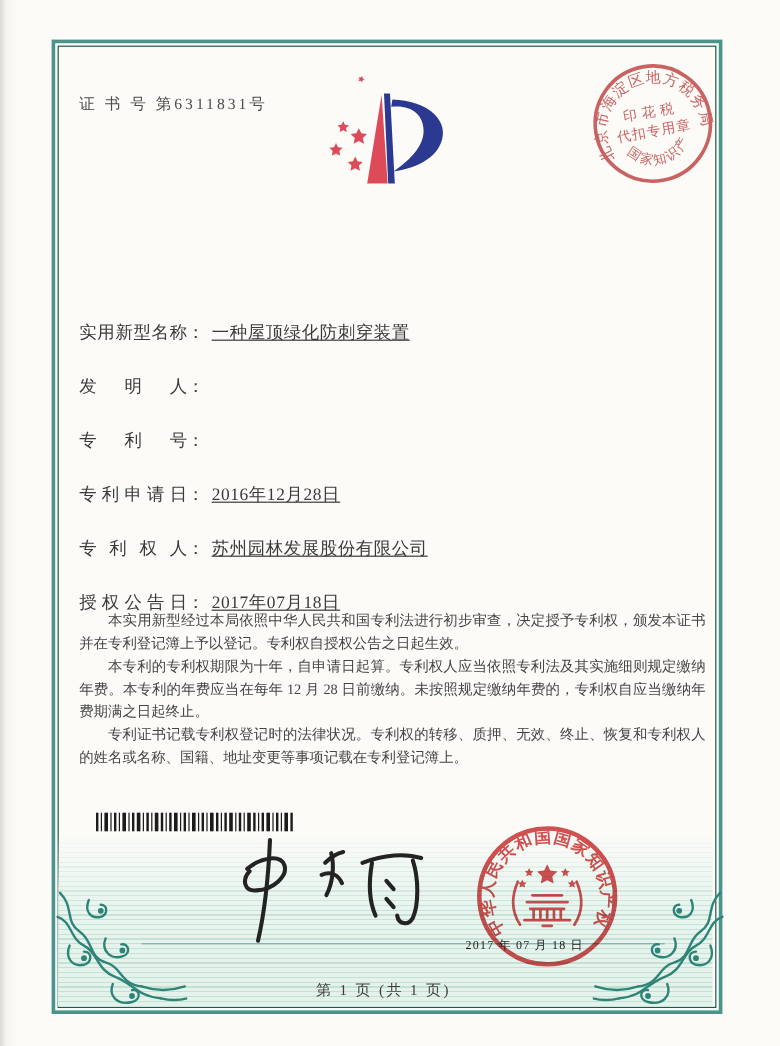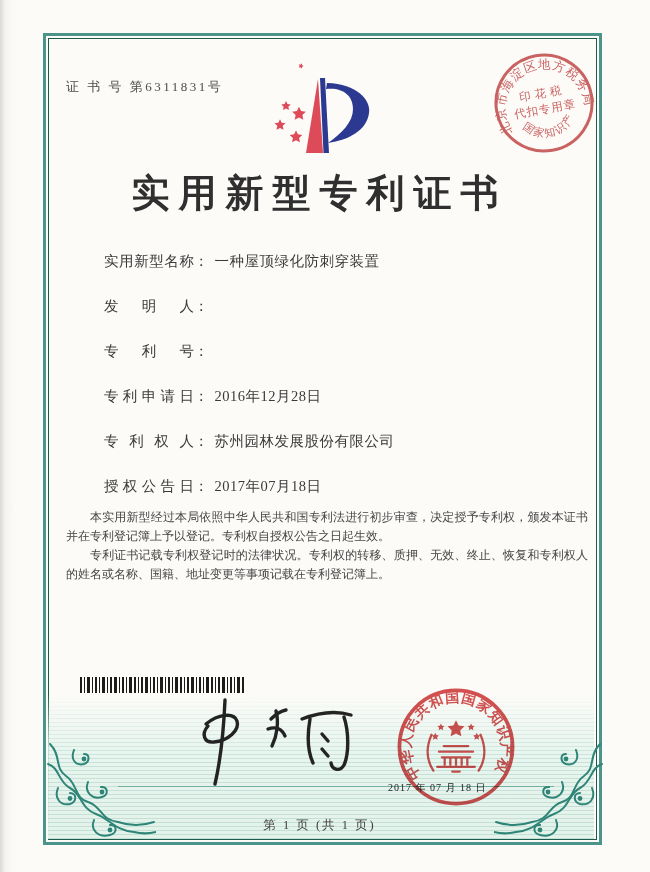--- a/index.html
+++ b/index.html
@@ -14,25 +14,25 @@
   .band .fill{position:absolute;inset:0;
       background:linear-gradient(180deg,rgba(230,244,238,0) 0,rgba(230,244,238,.85) 55px,#e3f2ea 100%);}
   .band .lines{position:absolute;inset:0;
       background:repeating-linear-gradient(to bottom,rgba(110,178,157,.28) 0 1px,transparent 1px 4px);
       -webkit-mask-image:linear-gradient(180deg,transparent 0,#000 70px);
       mask-image:linear-gradient(180deg,transparent 0,#000 70px);}
   .band .rule{position:absolute;left:70px;right:40px;top:92px;height:1px;background:rgba(46,133,119,.55);}
   .cert-no{position:absolute;left:66px;top:78px;font-size:13px;letter-spacing:2.5px;color:#4c4c4c;}
   .title{position:absolute;left:43px;width:553px;top:168px;text-align:center;
          font-size:38px;font-weight:600;letter-spacing:9px;color:#2f2f2f;}
-  .fields{position:absolute;left:66px;top:252px;width:500px;margin-left:38px;}
+  .fields{position:absolute;left:66px;top:268px;width:500px;}
   .frow{display:flex;align-items:baseline;height:45px;font-size:14.5px;color:#3a3a3a;}
   .flabel{display:inline-block;width:6.2em;text-align:justify;text-align-last:justify;}
   .fcolon{margin-right:6px;}
-  .fvalue{letter-spacing:.5px;}
+  .fvalue{letter-spacing:.5px;text-decoration:underline;}
   .body{position:absolute;left:66px;top:508px;width:522px;font-size:12px;line-height:1.58;
         color:#454545;text-align:justify;}
   .body p{margin:0;text-indent:2em;}
   .barcode{position:absolute;left:80px;top:677px;}
   .director{position:absolute;left:86px;top:726px;font-family:"Liberation Sans","DejaVu Sans",sans-serif;
             font-size:15px;color:#2e2e2e;line-height:32px;z-index:4;}
   .signature{position:absolute;left:168px;top:688px;z-index:4;}
   .seal{position:absolute;left:390px;top:680px;z-index:5;opacity:.92;mix-blend-mode:multiply;}
   .seal-date{position:absolute;left:388px;top:781px;font-size:10px;color:#1d1d1d;
              letter-spacing:1px;z-index:6;}
@@ -85,21 +85,20 @@
         <textPath href="#stTop" startOffset="2">北京市海淀区地方税务局</textPath>
       </text>
       <text font-size="11" letter-spacing="1.5">
         <textPath href="#stBot" startOffset="3">国家知识产权局</textPath>
       </text>
       <text x="58" y="53" text-anchor="middle" font-size="11.5" letter-spacing="4">印花税</text>
       <text x="58" y="69" text-anchor="middle" font-size="11.5" letter-spacing="1">代扣专用章</text>
     </g>
   </svg>
 
-  <div class="title">实用新型专利证书</div>
 
   <div class="fields">
     <div class="frow">
       <span class="flabel">实用新型名称</span>
         <span class="fcolon">：</span>
         <span class="fvalue">一种屋顶绿化防刺穿装置</span>
     </div>
     <div class="frow">
       <span class="flabel">发明人</span>
         <span class="fcolon">：</span>
@@ -120,20 +119,21 @@
     </div>
     <div class="frow">
       <span class="flabel">授权公告日</span>
         <span class="fcolon">：</span>
         <span class="fvalue">2017年07月18日</span>
     </div>
   </div>
 
   <div class="body">
     <p>本实用新型经过本局依照中华人民共和国专利法进行初步审查，决定授予专利权，颁发本证书并在专利登记簿上予以登记。专利权自授权公告之日起生效。</p>
+    <p>本专利的专利权期限为十年，自申请日起算。专利权人应当依照专利法及其实施细则规定缴纳年费。本专利的年费应当在每年 12 月 28 日前缴纳。未按照规定缴纳年费的，专利权自应当缴纳年费期满之日起终止。</p>
     <p>专利证书记载专利权登记时的法律状况。专利权的转移、质押、无效、终止、恢复和专利权人的姓名或名称、国籍、地址变更等事项记载在专利登记簿上。</p>
   </div>
 
   <svg class="barcode" width="166" height="16" viewBox="0 0 166 16">
     <g fill="#1c1c1c">
       <rect x="0" width="2" height="16"></rect>
         <rect x="4" width="1" height="16"></rect>
         <rect x="7" width="3" height="16"></rect>
       <rect x="12" width="1" height="16"></rect>
         <rect x="15" width="2" height="16"></rect>

